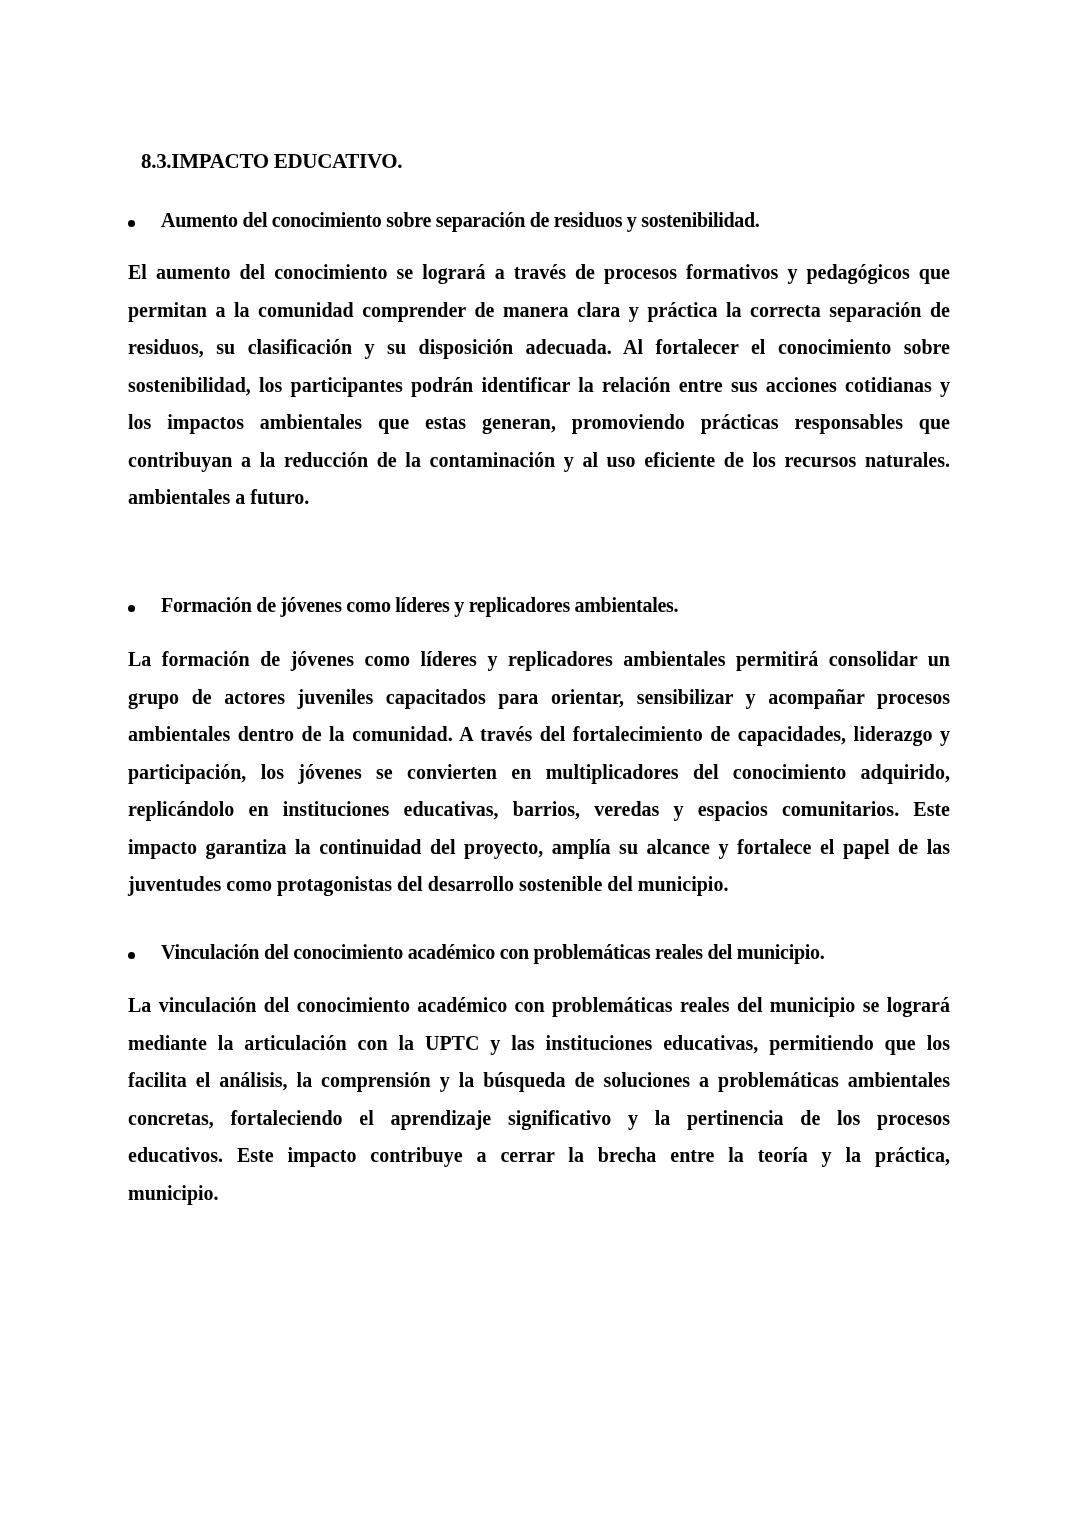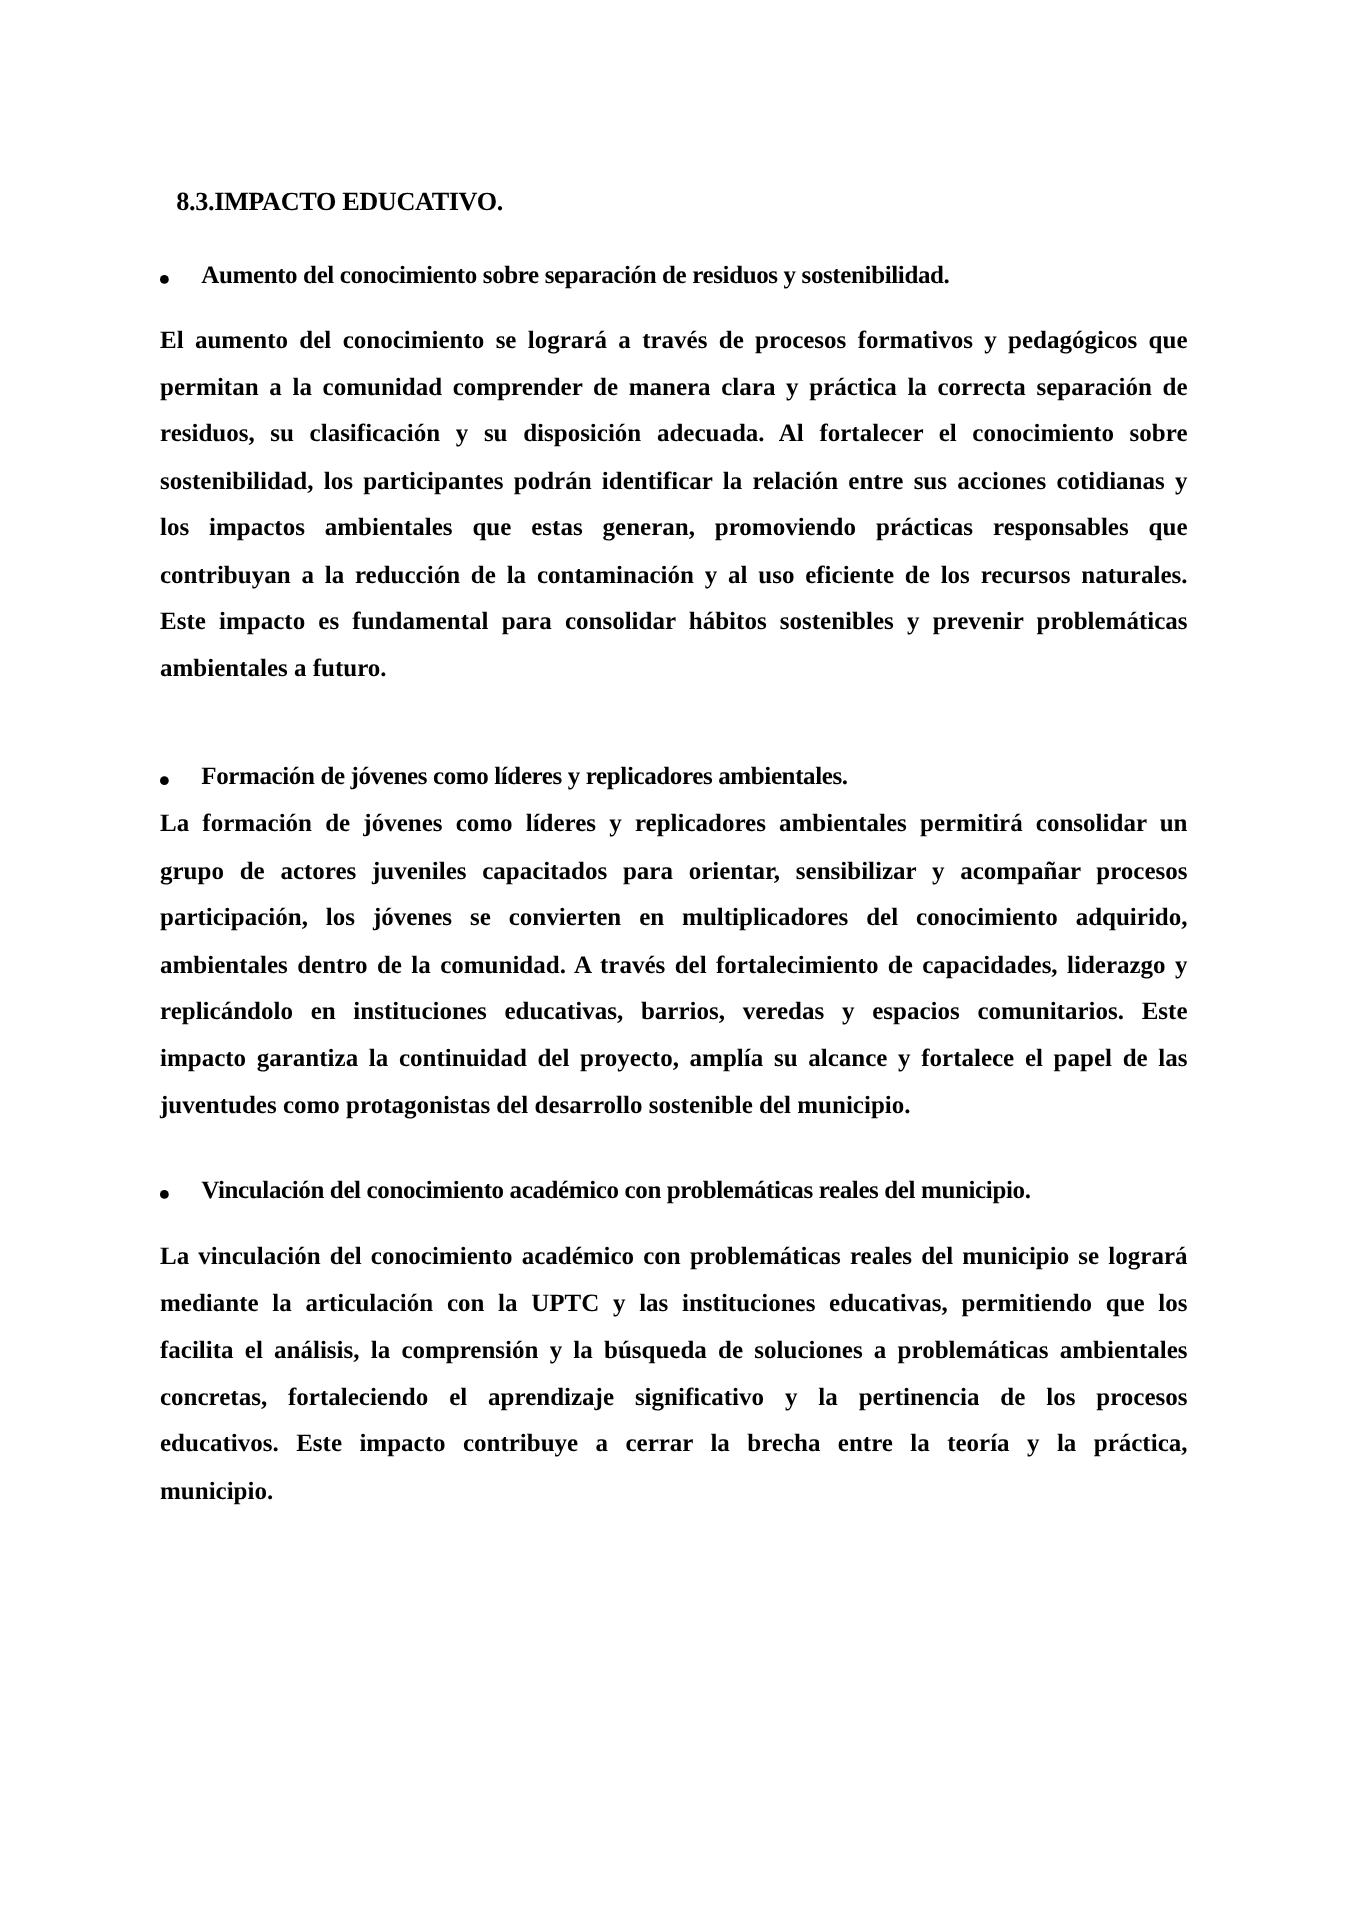--- a/index.html
+++ b/index.html
@@ -39,33 +39,32 @@
     <span class="dot"></span>
     <span class="txt">Aumento del conocimiento sobre separación de residuos y sostenibilidad.</span>
   </div>
   <div class="para" style="top:258px;">
     <div class="line">El aumento del conocimiento se logrará a través de procesos formativos y pedagógicos que</div>
     <div class="line">permitan a la comunidad comprender de manera clara y práctica la correcta separación de</div>
     <div class="line">residuos, su clasificación y su disposición adecuada. Al fortalecer el conocimiento sobre</div>
     <div class="line">sostenibilidad, los participantes podrán identificar la relación entre sus acciones cotidianas y</div>
     <div class="line">los impactos ambientales que estas generan, promoviendo prácticas responsables que</div>
     <div class="line">contribuyan a la reducción de la contaminación y al uso eficiente de los recursos naturales.</div>
-    <div class="line">Este impacto es fundamental para consolidar hábitos sostenibles y prevenir problemáticas</div>
     <div class="line last">ambientales a futuro.</div>
   </div>
 
-  <div class="bullet-heading" style="top:610px;">
+  <div class="bullet-heading" style="top:594px;">
     <span class="dot"></span>
     <span class="txt">Formación de jóvenes como líderes y replicadores ambientales.</span>
   </div>
   <div class="para" style="top:645px;">
     <div class="line">La formación de jóvenes como líderes y replicadores ambientales permitirá consolidar un</div>
     <div class="line">grupo de actores juveniles capacitados para orientar, sensibilizar y acompañar procesos</div>
+    <div class="line">ambientales dentro de la comunidad. A través del fortalecimiento de capacidades, liderazgo y</div>
     <div class="line">participación, los jóvenes se convierten en multiplicadores del conocimiento adquirido,</div>
-    <div class="line">ambientales dentro de la comunidad. A través del fortalecimiento de capacidades, liderazgo y</div>
     <div class="line">replicándolo en instituciones educativas, barrios, veredas y espacios comunitarios. Este</div>
     <div class="line">impacto garantiza la continuidad del proyecto, amplía su alcance y fortalece el papel de las</div>
     <div class="line last">juventudes como protagonistas del desarrollo sostenible del municipio.</div>
   </div>
 
   <div class="bullet-heading" style="top:941px;">
     <span class="dot"></span>
     <span class="txt">Vinculación del conocimiento académico con problemáticas reales del municipio.</span>
   </div>
   <div class="para" style="top:991px;">

